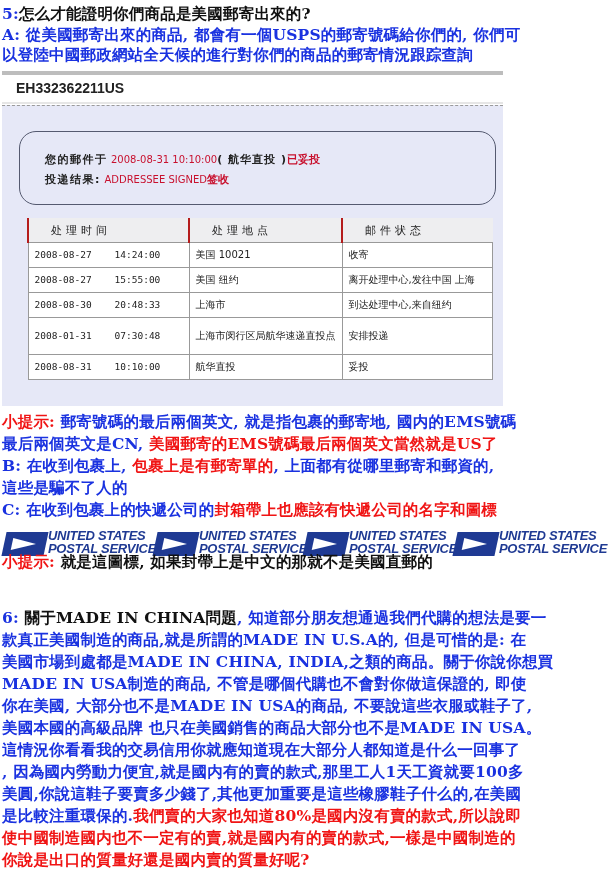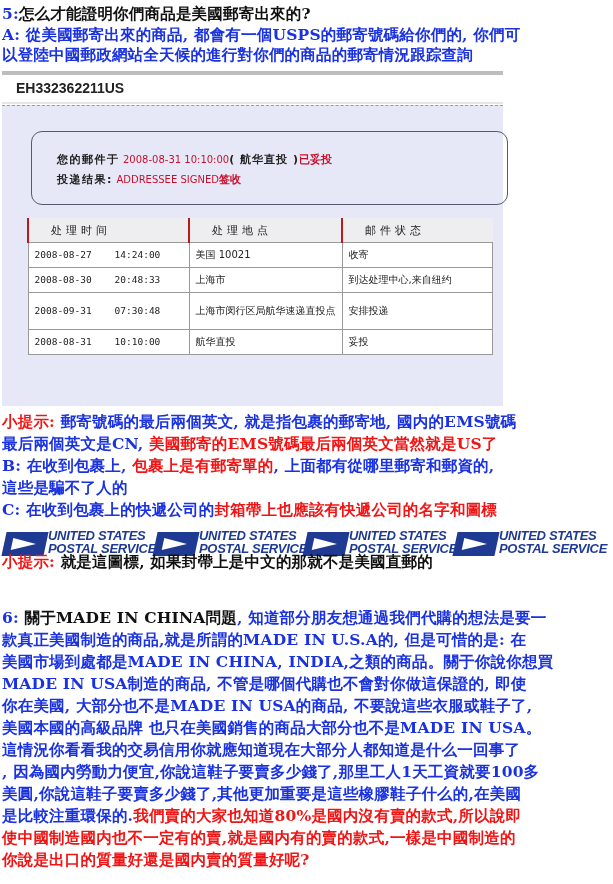--- a/index.html
+++ b/index.html
@@ -8,21 +8,21 @@
   .blue{color:#1a32e0;}
   .red{color:#f01414;}
   .black{color:#111;}
   .q-num{color:#1a32e0;}
   
   .track{position:absolute;left:2px;top:71px;width:501px;height:334px;background:#fff;}
   .track-topbar{position:absolute;left:0;top:0;width:501px;height:4px;background:#bdbdbd;}
   .track-id{position:absolute;left:14px;top:9px;font-family:"Liberation Sans","DejaVu Sans",sans-serif;font-size:14px;font-weight:bold;color:#222;}
   .track-sep{position:absolute;left:0;top:31px;width:501px;height:2px;background:#e6e6e6;}
   .track-body{position:absolute;left:0;top:34px;width:501px;height:300px;background:#e6e8f7;border-top:1px dashed #9a9a9a;}
-  .summary-box{position:absolute;left:29px;top:25px;width:475px;height:72px;border:1px solid #555a70;border-radius:11px;}
+  .summary-box{position:absolute;left:17px;top:25px;width:475px;height:72px;border:1px solid #555a70;border-radius:17px;}
   .sum-row{position:absolute;left:25px;font-family:"DejaVu Sans",sans-serif;font-size:11px;white-space:nowrap;}
   .sum-label{font-weight:bold;color:#222;letter-spacing:1.5px;}
   .sum-red{color:#c8102e;font-size:10px;}
   .sum-redb{color:#c8102e;font-weight:bold;}
   .sum-paren{font-weight:bold;color:#222;letter-spacing:1px;}
   table.tt{position:absolute;left:25px;top:112px;width:466px;border-collapse:collapse;font-family:"DejaVu Sans",sans-serif;font-size:10px;color:#222;}
   table.tt th{height:22px;text-align:left;font-weight:normal;background:#eeeef0;padding-left:22px;letter-spacing:4px;font-size:11px;border-left:2px solid #b51c1c;}
   table.tt td{background:#fff;padding:3px 6px;border:1px solid #999;vertical-align:middle;line-height:14px;}
   table.tt td.c1{width:148px;font-family:"DejaVu Sans Mono",monospace;font-size:9.5px;white-space:pre;margin-top:8px;}
   table.tt td.c2{width:140px;}
@@ -68,26 +68,31 @@
           <th>邮件状态</th>
         </tr>
       </thead>
       <tbody>
         <tr class="r1">
           <td class="c1">2008-08-27    14:24:00</td>
           <td class="c2">美国 10021</td>
           <td>收寄</td>
         </tr>
         <tr class="r1">
+          <td class="c1">2008-08-27    15:55:00</td>
+          <td class="c2">美国 纽约</td>
+          <td>离开处理中心,发往中国 上海</td>
+        </tr>
+        <tr class="r1">
           <td class="c1">2008-08-30    20:48:33</td>
           <td class="c2">上海市</td>
           <td>到达处理中心,来自纽约</td>
         </tr>
         <tr class="r2">
-          <td class="c1">2008-09-31    07:30:48</td>
+          <td class="c1">2008-01-31    07:30:48</td>
           <td class="c2">上海市闵行区局航华速递直投点</td>
           <td>安排投递</td>
         </tr>
         <tr class="r1">
           <td class="c1">2008-08-31    10:10:00</td>
           <td class="c2">航华直投</td>
           <td>妥投</td>
         </tr>
       </tbody>
     </table>
@@ -133,19 +138,19 @@
 
 <div class="line blue" style="top:608px;">
   <span>6:  </span><span class="black">關于MADE IN CHINA問題</span><span>, 知道部分朋友想通過我們代購的想法是要一</span>
 </div>
 <div class="line blue" style="top:630px;">款真正美國制造的商品,就是所謂的MADE IN U.S.A的, 但是可惜的是: 在</div>
 <div class="line blue" style="top:652px;">美國市場到處都是MADE IN CHINA, INDIA,之類的商品。關于你說你想買</div>
 <div class="line blue" style="top:674px;">MADE IN USA制造的商品, 不管是哪個代購也不會對你做這保證的, 即使</div>
 <div class="line blue" style="top:696px;">你在美國, 大部分也不是MADE IN USA的商品, 不要說這些衣服或鞋子了,</div>
 <div class="line blue" style="top:718px;">美國本國的高級品牌 也只在美國銷售的商品大部分也不是MADE IN USA。</div>
 <div class="line blue" style="top:740px;">這情況你看看我的交易信用你就應知道現在大部分人都知道是什么一回事了</div>
-<div class="line blue" style="top:762px;">, 因為國内勞動力便宜,你說這鞋子要賣多少錢了,那里工人1天工資就要100多</div>
+<div class="line blue" style="top:762px;">, 因為國内勞動力便宜,就是國内有的賣的款式,那里工人1天工資就要100多</div>
 <div class="line blue" style="top:784px;">美圓,你說這鞋子要賣多少錢了,其他更加重要是這些橡膠鞋子什么的,在美國</div>
 <div class="line blue" style="top:806px;">
   <span>是比較注重環保的.</span><span class="red">我們賣的大家也知道80%是國内沒有賣的款式,所以說即</span>
 </div>
 <div class="line red" style="top:828px;">使中國制造國内也不一定有的賣,就是國内有的賣的款式,一樣是中國制造的</div>
 <div class="line red" style="top:850px;">你說是出口的質量好還是國内賣的質量好呢?</div>
 
 </body></html>

